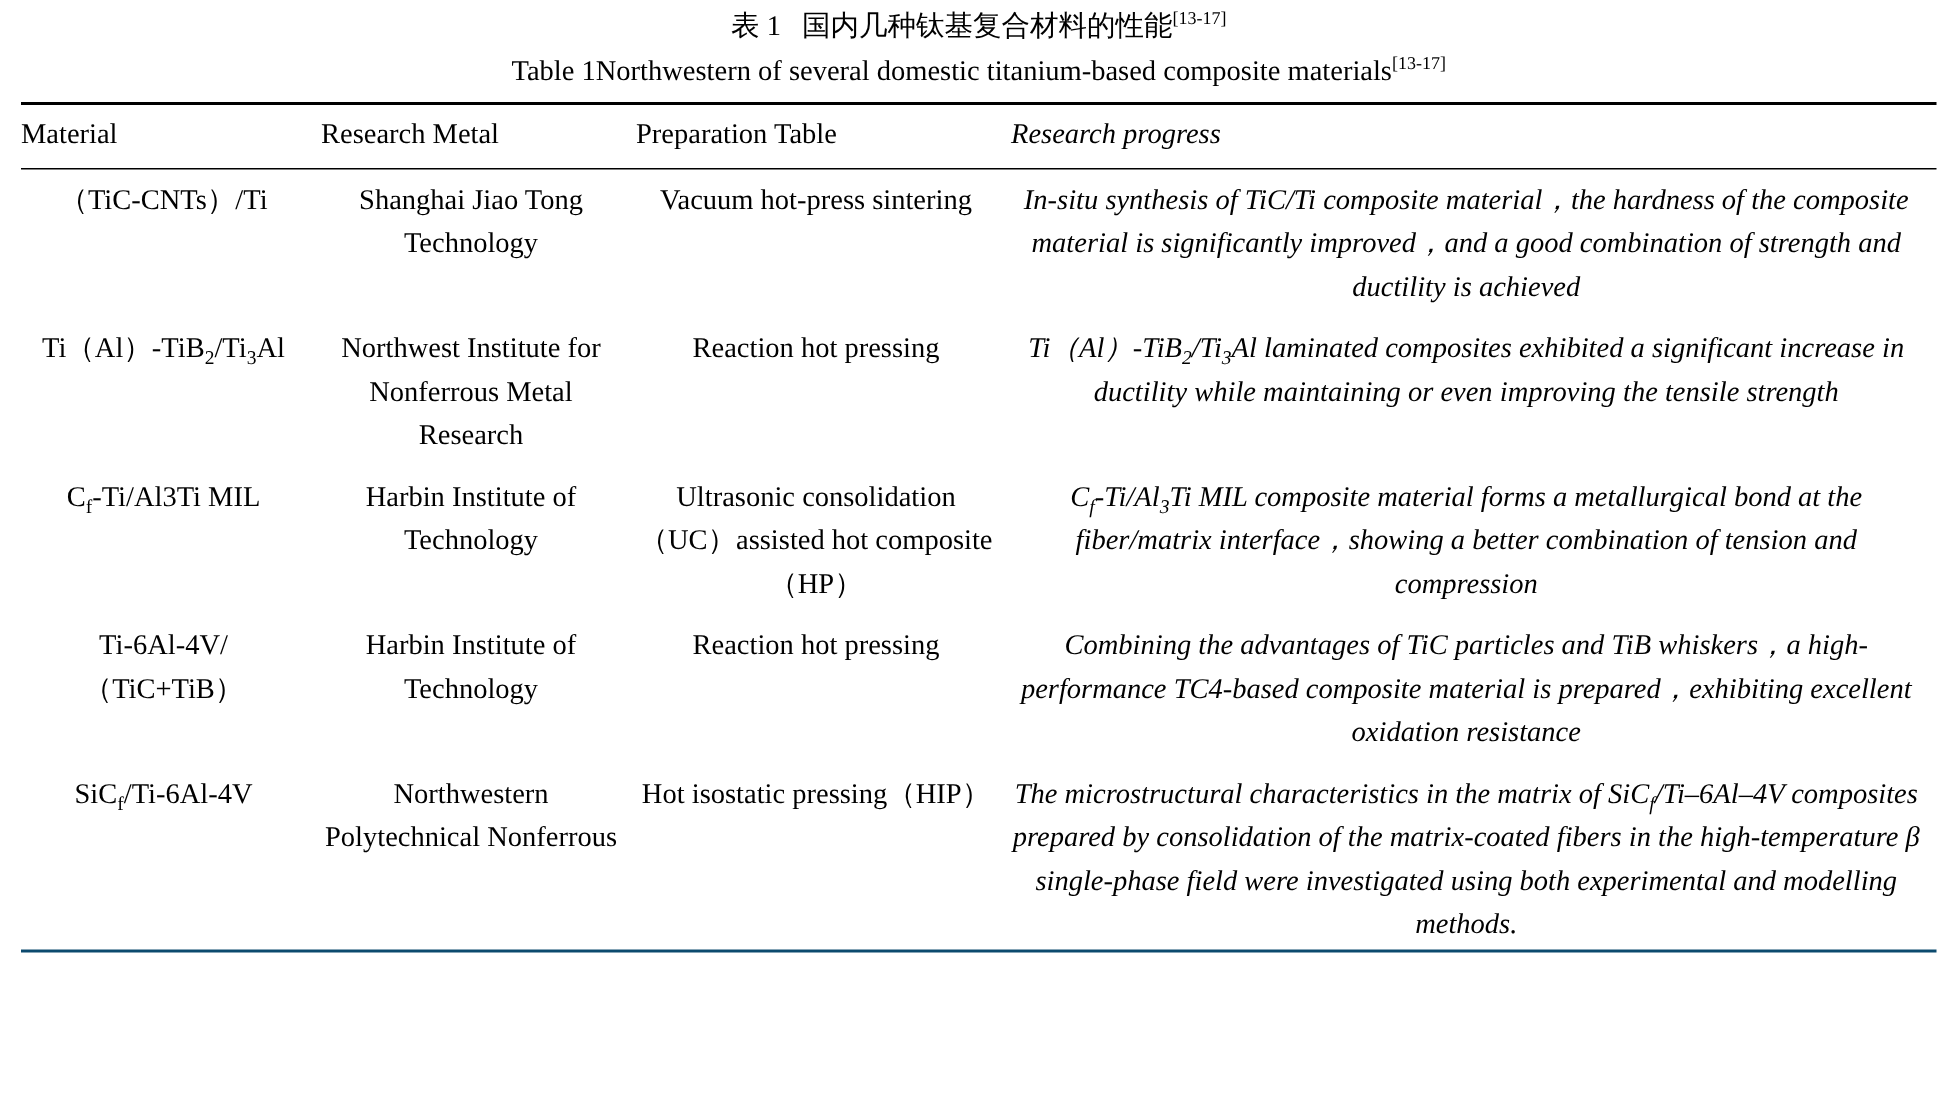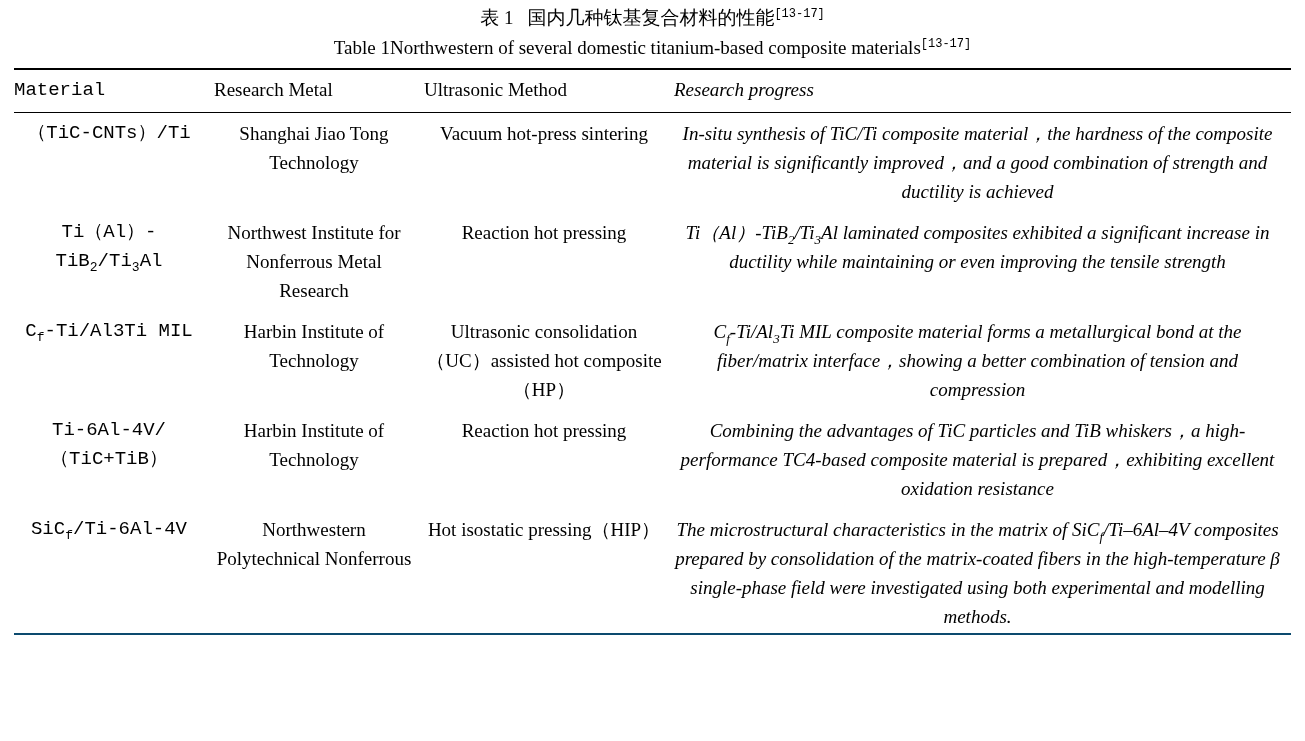--- a/index.html
+++ b/index.html
@@ -34,21 +34,20 @@
   .caption-en {
     text-align: center;
     font-size: 19px;
     line-height: 28px;
     margin-top: 2px;
   }
   sup.ref {
     font-size: 12px;
     vertical-align: super;
     line-height: 0;
-    font-family: Liberation Mono, monospace;
   }
   table.tbl {
     width: 100%;
     border-collapse: collapse;
     margin-top: 6px;
     font-size: 19px;
   }
   table.tbl thead th {
     text-align: left;
     font-weight: normal;
@@ -61,21 +60,21 @@
   table.tbl tbody td {
     text-align: center;
     vertical-align: top;
     padding: 6px 10px 6px 0;
     line-height: 29px;
   }
   table.tbl tbody tr:last-child td {
     border-bottom: 2px solid #0c4a6e;
     padding-bottom: 2px;
   }
-  .col-material { width: 190px; font-family: Liberation Mono, monospace; }
+  .col-material { width: 190px; }
   .col-unit { width: 200px; }
   .col-method { width: 240px; }
   .col-progress { width: auto; font-style: italic; }
   sub {
     font-size: 13px;
     vertical-align: sub;
     line-height: 0;
   }
 </style>
 </head>
@@ -89,21 +88,21 @@
 
   <div class="caption-en">
     <span>Table 1</span><span class="gap"></span><span>Northwestern of several domestic titanium-based composite materials</span><sup class="ref">[13-17]</sup>
   </div>
 
   <table class="tbl">
     <thead>
       <tr>
         <th class="col-material">Material</th>
         <th class="col-unit">Research Metal</th>
-        <th class="col-method">Ultrasonic Method</th>
+        <th class="col-method">Preparation Table</th>
         <th class="col-progress">Research progress</th>
       </tr>
     </thead>
     <tbody id="tbody">
         <tr>
           <td class="col-material">（TiC-CNTs）/Ti</td>
           <td class="col-unit">Shanghai Jiao Tong Technology</td>
           <td class="col-method">Vacuum hot-press sintering</td>
           <td class="col-progress">In-situ synthesis of TiC/Ti composite material，the hardness of the composite material is significantly improved，and a good combination of strength and ductility is achieved</td>
         </tr>

